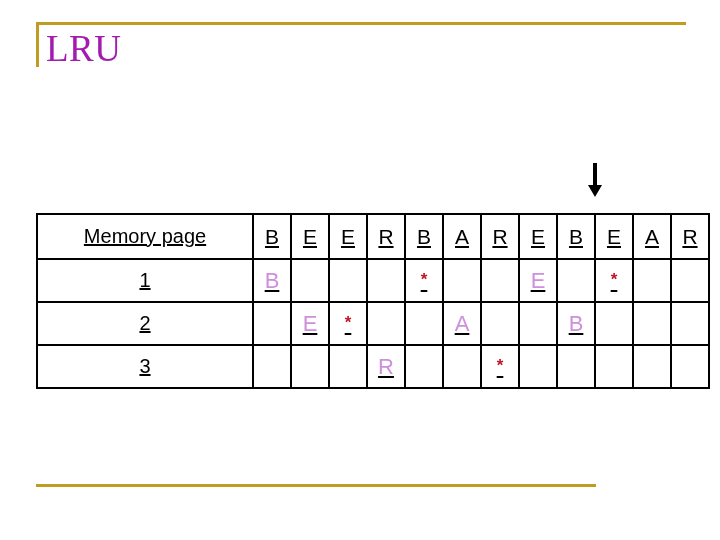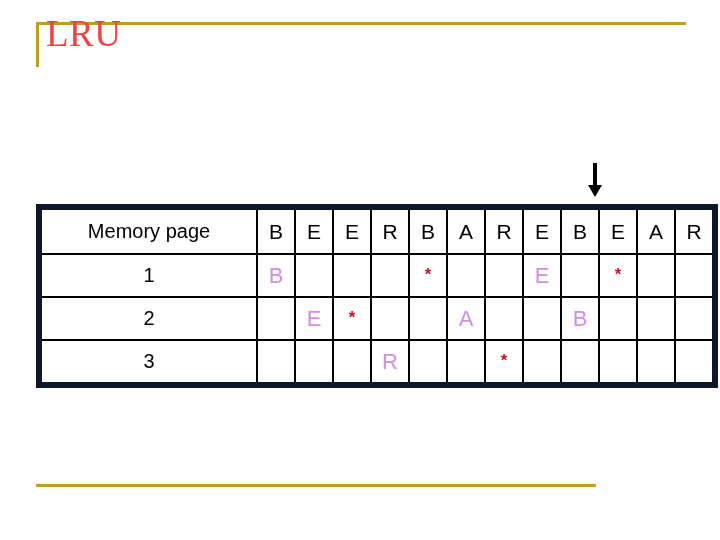--- a/index.html
+++ b/index.html
@@ -28,25 +28,25 @@
     position: absolute;
     left: 36px;
     top: 22px;
     width: 3px;
     height: 45px;
     background: #BF9D20;
   }
   #page-title {
     position: absolute;
     left: 46px;
-    top: 12px;
+    top: 27px;
     font-family: "Liberation Serif", serif;
     font-size: 37px;
     line-height: 44px;
-    color: #ef4444;
+    color: #a21caf;
     letter-spacing: 0.5px;
     white-space: nowrap;
   }
 
   
   #footer-rule {
     position: absolute;
     left: 36px;
     top: 484px;
     width: 560px;
@@ -78,27 +78,28 @@
     height: 0;
     border-left: 7px solid transparent;
     border-right: 7px solid transparent;
     border-top: 12px solid #000000;
   }
 
   
   #page-table {
     position: absolute;
     left: 36px;
-    top: 204px;
+    top: 213px;
     width: 649px;
     height: 175px;
     border-collapse: collapse;
     table-layout: fixed;
-    border: 6px solid #0f172a;
+    border: 1px solid #0f172a;
     background: #ffffff;
+    text-decoration: underline;
   }
   #page-table td {
     border: 2px solid #000000;
     text-align: center;
     vertical-align: middle;
     padding: 0;
     font-size: 20px;
     color: #000000;
     height: 41px;
   }

